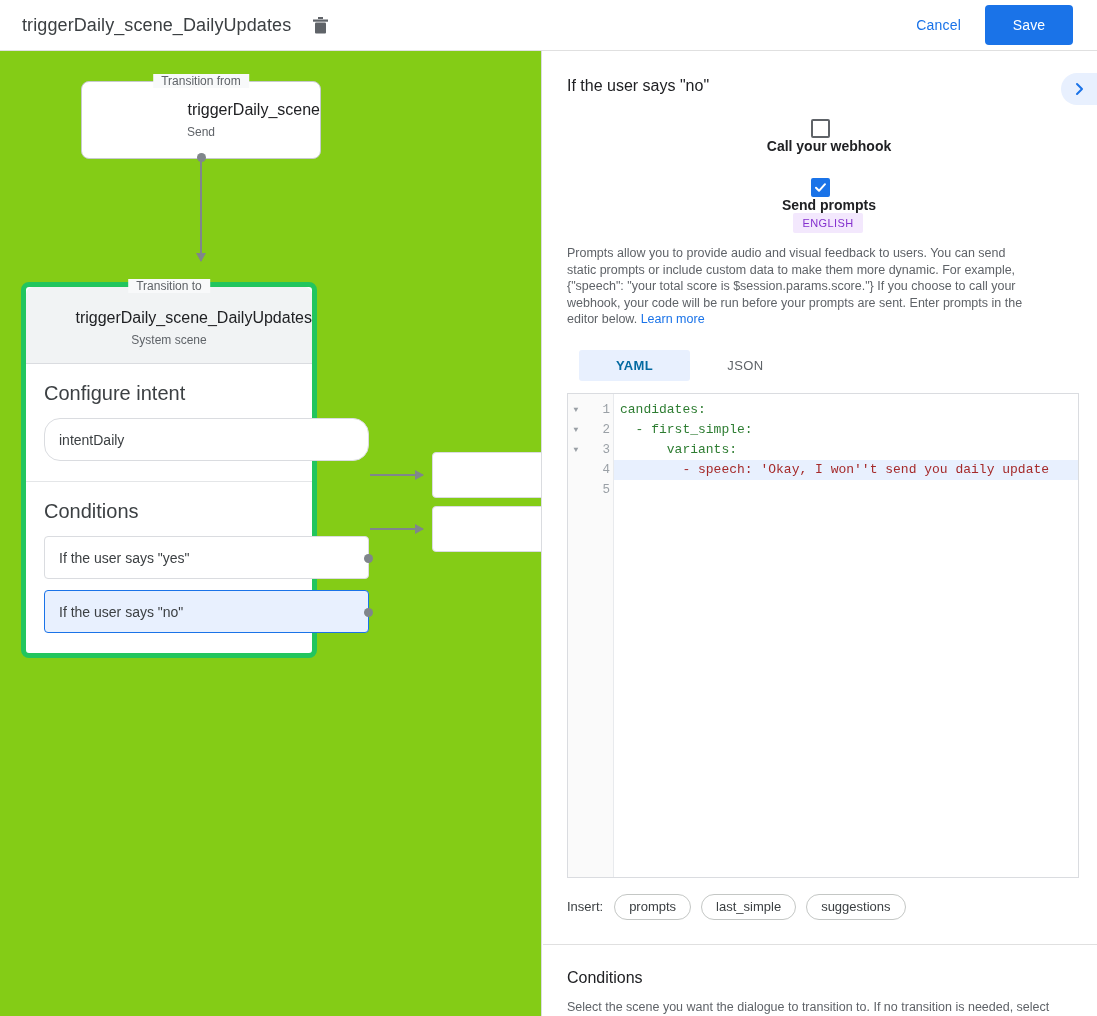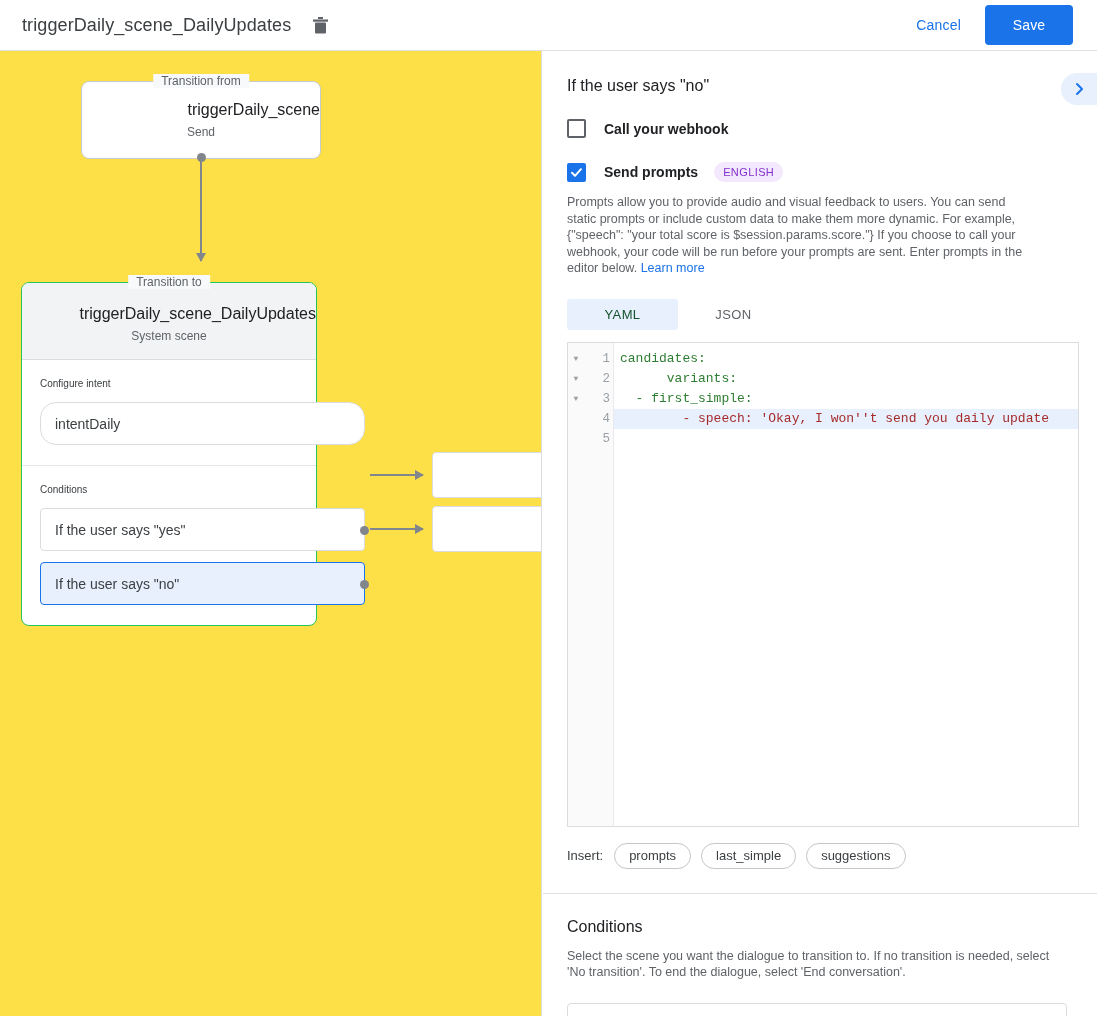--- a/index.html
+++ b/index.html
@@ -37,21 +37,21 @@
   .save-btn{
     background:#1a73e8; border:none; cursor:pointer; color:#fff;
     font-size:14px; font-family:inherit; font-weight:500;
     height:40px; width:88px; border-radius:4px; margin-right:24px;
     letter-spacing:.2px;
   }
 
   
   .canvas{
     position:absolute; top:51px; left:0; width:542px; height:965px;
-    background:#fde047; border-right:1px solid #dadce0; overflow:hidden;
+    background:#84cc16; border-right:1px solid #dadce0; overflow:hidden;
   }
 
   .fieldset-from{
     position:absolute; left:81px; top:30px; width:240px; height:78px;
     border:1px solid #c6cacd; border-radius:8px; background:#fff;
   }
   .legend{
     position:absolute; top:-8px; left:50%; transform:translateX(-50%);
     background:#f8f9fa; padding:0 8px; font-size:12px; color:#5f6368;
     white-space:nowrap;
@@ -72,29 +72,29 @@
     background:#80868b;
   }
   .v-arrow:after{
     content:""; position:absolute; left:-4px; bottom:-1px;
     border-left:5px solid transparent; border-right:5px solid transparent;
     border-top:9px solid #80868b;
   }
 
   .fieldset-to{
     position:absolute; left:21px; top:231px; width:296px;
-    border:1px solid #22c55e; border-radius:8px; background:#fff;
+    border:5px solid #22c55e; border-radius:8px; background:#fff;
   }
   .to-head{
     background:#f1f3f4; border-radius:7px 7px 0 0;
     padding:22px 0 16px 0; border-bottom:1px solid #dadce0;
   }
   .section{ padding:18px 18px 20px 18px; border-bottom:1px solid #e4e6e8; }
   .section:last-child{ border-bottom:none; }
-  .section-label{ font-size:10px; color:#3c4043; margin-bottom:13px; }
+  .section-label{ font-size:20px; color:#3c4043; margin-bottom:13px; }
   .text-field{
     width:325px; height:43px; border:1px solid #dadce0; border-radius:16px;
     background:#fff; display:flex; align-items:center; padding-left:14px;
     font-size:14px; color:#3c4043; cursor:text;
   }
   .cond{
     position:relative; width:325px; height:43px; border:1px solid #dadce0;
     border-radius:4px; background:#fff; display:flex; align-items:center;
     padding-left:14px; font-size:14px; color:#3c4043; cursor:pointer;
     margin-bottom:11px;
@@ -124,50 +124,50 @@
   .panel-inner{ position:relative; }
   .panel-head{ padding:26px 24px 0 24px; }
   .panel-title{ font-size:16px; color:#202124; }
 
   .chev-tab{
     position:absolute; top:22px; right:0; width:36px; height:32px;
     background:#e8f0fe; border-radius:16px 0 0 16px;
     display:flex; align-items:center; justify-content:center; cursor:pointer;
   }
 
-  .check-row{ display:flex; align-items:center; padding:0 24px; margin-top:24px; }
+  .check-row{ display:flex; align-items:center; padding:0 24px; margin-top:24px;flex-direction:column; }
   .cbox{
     width:19px; height:19px; border:2px solid #5f6368; border-radius:2px;
     background:#fff; cursor:pointer; flex:none;
   }
   .cbox.checked{
     background:#1a73e8; border-color:#1a73e8;
     display:flex; align-items:center; justify-content:center;
   }
   .check-label{
     margin-left:18px; font-size:14px; font-weight:bold; color:#202124;
   }
   .lang-badge{
     margin-left:16px; background:#f3e8fd; color:#8430ce;
-    font-size:11px; padding:4px 9px; border-radius:10px;
+    font-size:11px; padding:4px 9px; border-radius:2px;
     letter-spacing:.4px; font-weight:500;
   }
   .desc{
     padding:0 24px; margin-top:12px; font-size:12.5px; line-height:16.5px;
     color:#5f6368; max-width:515px;
   }
   .link{ color:#1a73e8; cursor:pointer; text-decoration:none; }
 
   .tabs{ display:flex; padding:0 24px; margin-top:22px; }
   .tab{
     width:111px; height:31px; display:flex; align-items:center;
     justify-content:center; font-size:13px; color:#5f6368;
     cursor:pointer; border-radius:3px; letter-spacing:.4px;
   }
-  .tab.active{ background:#e8f0fe; color:#14532d; font-weight:400; }
+  .tab.active{ background:#e8f0fe; color:#0369a1; font-weight:700;margin-left:12px; }
 
   .editor{
     margin:12px 18px 0 24px; width:512px; height:485px;
     border:1px solid #dadce0; background:#fff; display:flex;
     overflow:hidden; font-family:"Liberation Mono", monospace;
   }
   .gutter{
     width:46px; background:#fafafa; border-right:1px solid #e8eaed;
     flex:none; padding-top:6px;
   }
@@ -325,22 +325,22 @@
             <span class="fold"></span>
             <span class="lnum">4</span>
           </div>
           <div class="gline">
             <span class="fold"></span>
             <span class="lnum">5</span>
           </div>
         </div>
         <div class="code">
           <div class="cline"><span class="k">candidates:</span></div>
+          <div class="cline"><span class="k">  - first_simple:</span></div>
           <div class="cline"><span class="k">      variants:</span></div>
-          <div class="cline"><span class="k">  - first_simple:</span></div>
           <div class="cline hl"><span class="s">        - speech: 'Okay, I won''t send you daily update</span></div>
           <div class="cline"><span></span></div>
         </div>
       </div>
 
       <div class="insert-row">
         <div class="insert-label">Insert:</div>
         <div class="chip">prompts</div>
         <div class="chip">last_simple</div>
         <div class="chip">suggestions</div>

